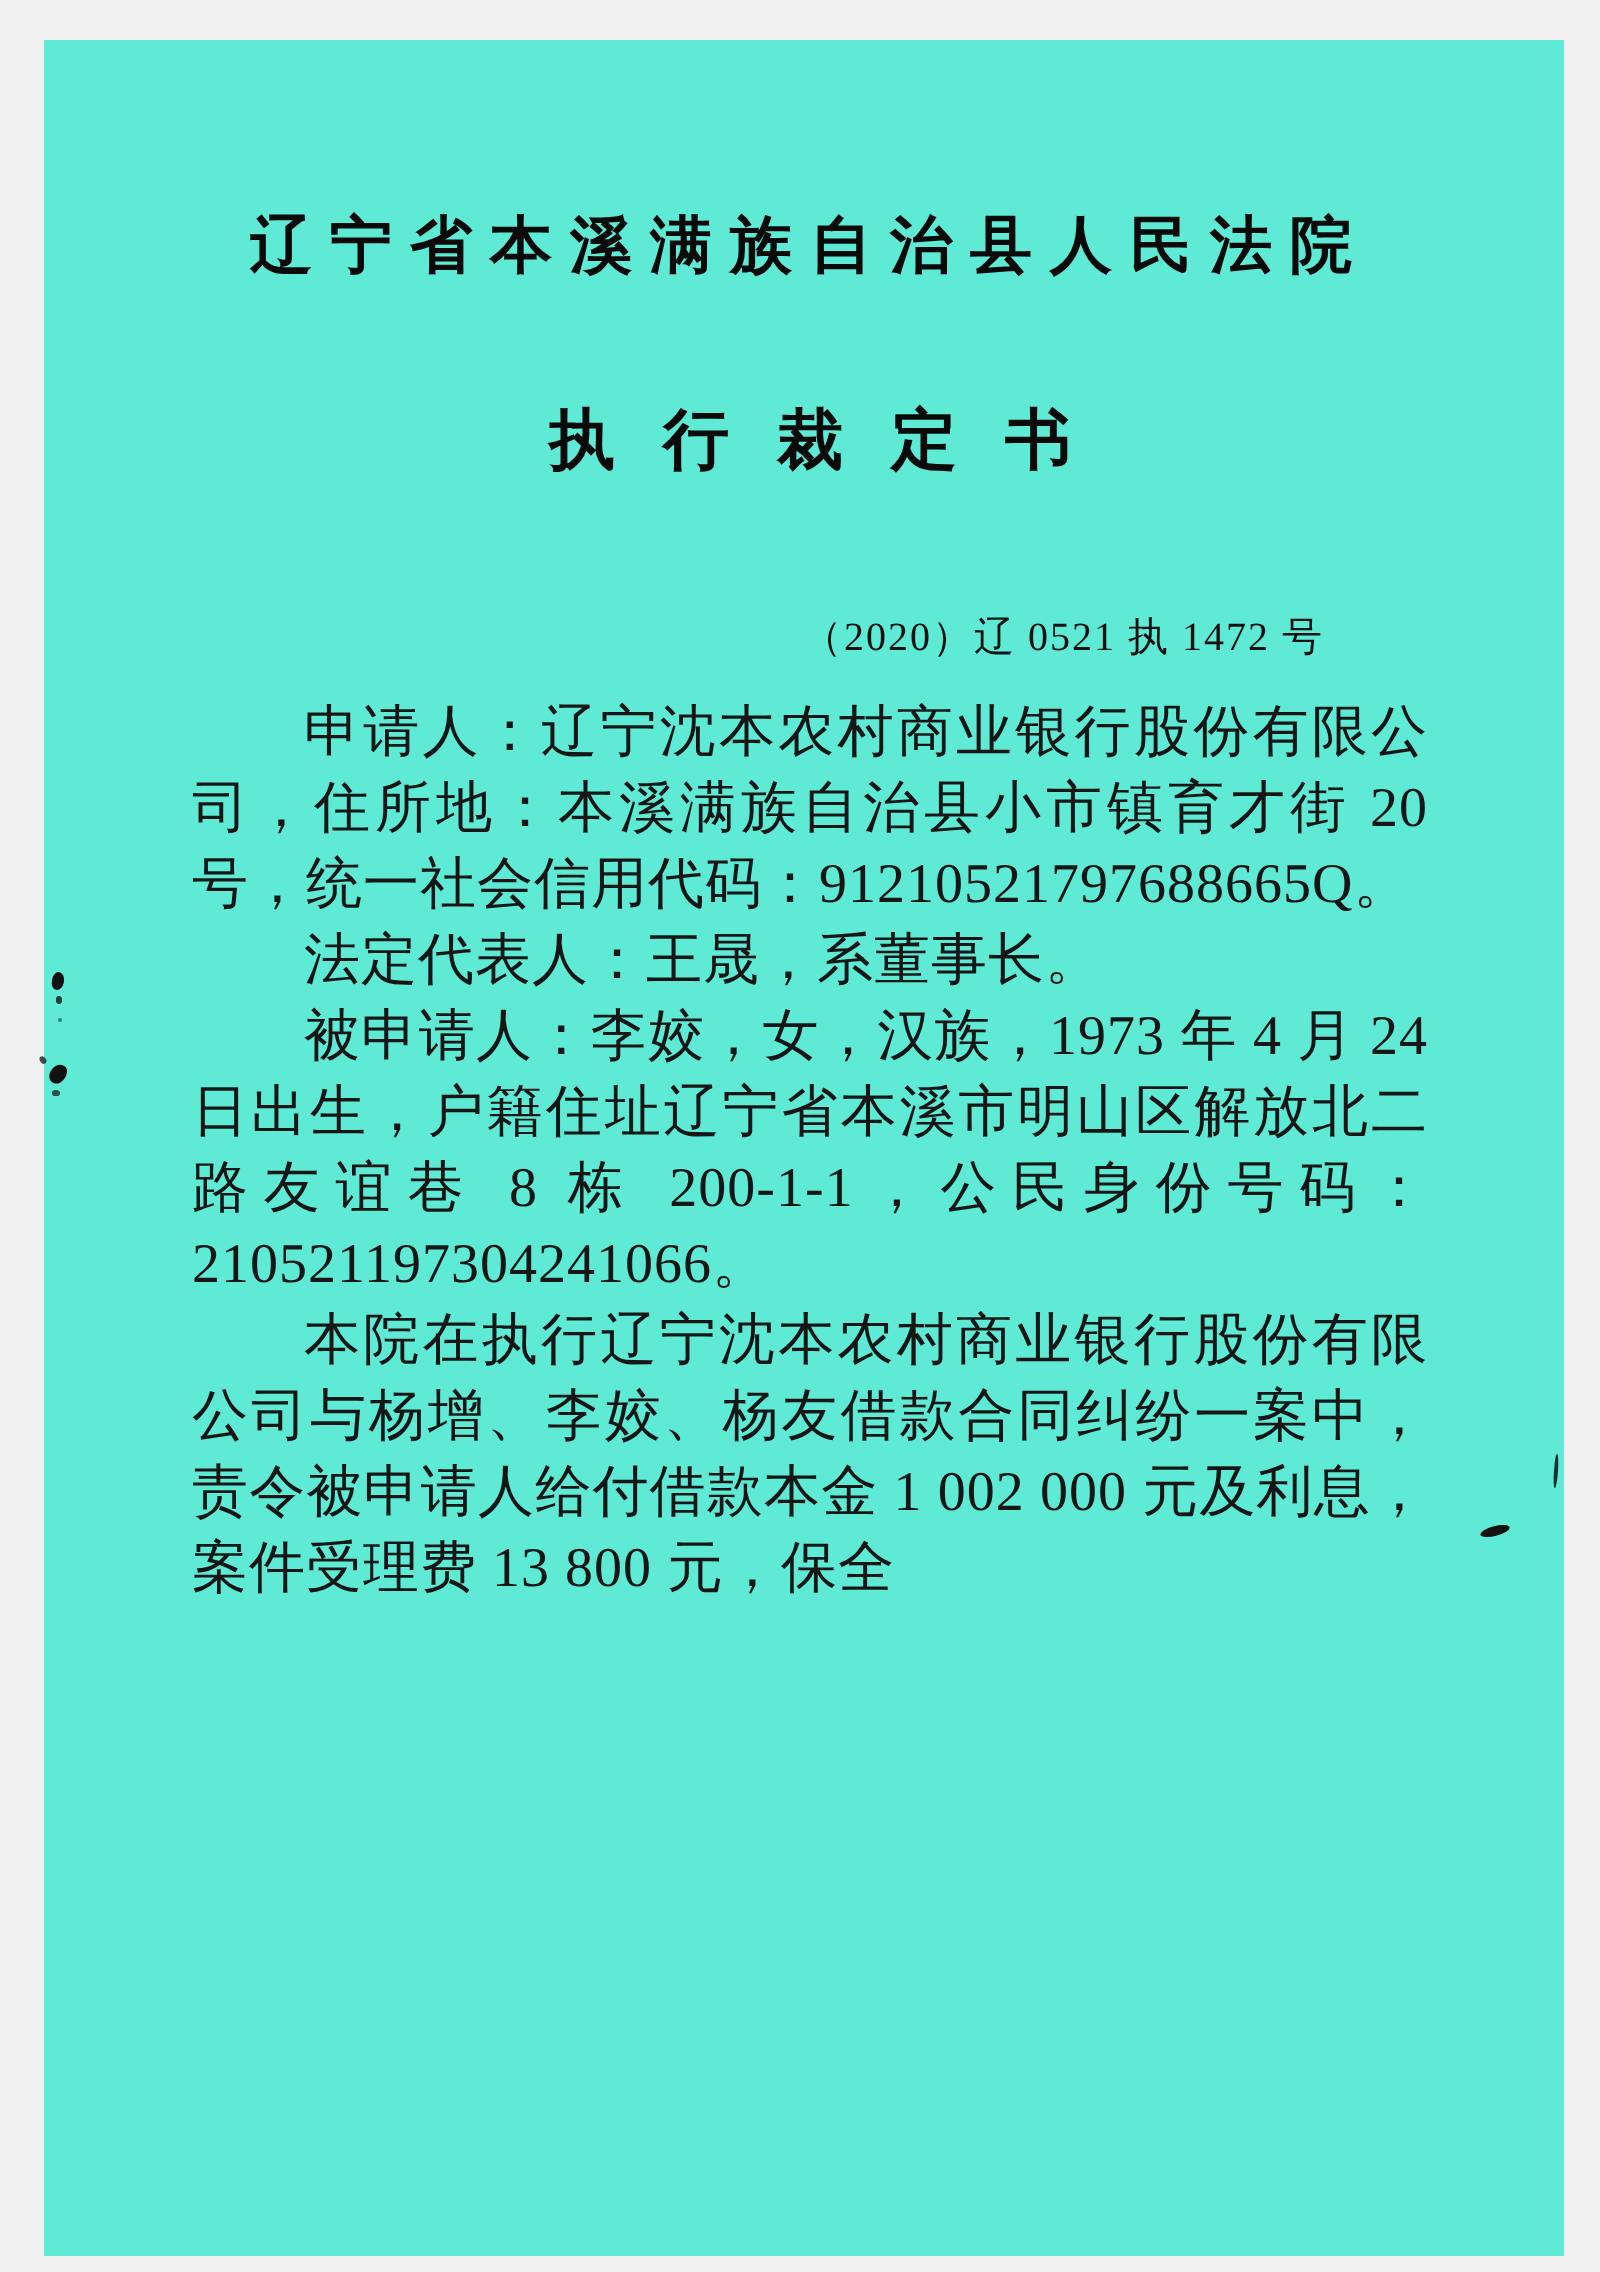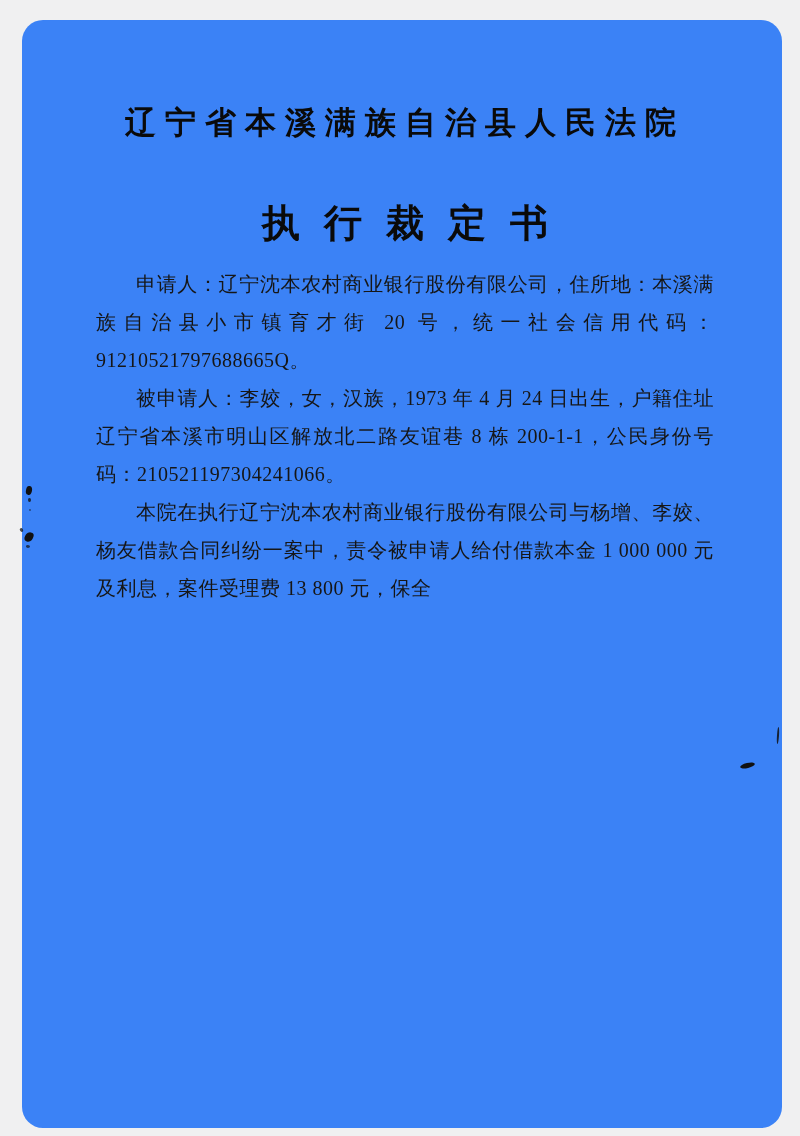--- a/index.html
+++ b/index.html
@@ -17,22 +17,22 @@
     width: 800px;
     height: 1136px;
     background: #f0f0f1;
   }
   .page {
     position: absolute;
     left: 22px;
     top: 20px;
     width: 760px;
     height: 1108px;
-    background: #3b82f6;
-    border-radius: 21px;
+    background: #5eead4;
+    border-radius: 0;
   }
   .content {
     position: relative;
     width: 100%;
     height: 100%;
     padding: 0 68px 0 74px;
     color: #161616;
   }
   .court-name {
     margin: 0;
@@ -40,38 +40,38 @@
     text-align: center;
     font-size: 31px;
     font-weight: 700;
     letter-spacing: 9px;
     color: #0a0a0a;
     white-space: nowrap;
   }
   .doc-title {
     margin: 54px 0 0 0;
     text-align: center;
-    font-size: 38px;
+    font-size: 33px;
     font-weight: 700;
     letter-spacing: 24px;
     text-indent: 24px; 
     color: #0a0a0a;
     white-space: nowrap;
   }
   .case-number {
     margin-top: 62px;
     text-align: right;
     padding-right: 52px;
     font-size: 20px;
     letter-spacing: 1px;
     color: #121212;
   }
   .doc-body {
     margin-top: 16px;
-    font-size: 20px;
+    font-size: 28px;
     line-height: 38px;
     text-align: justify;
     letter-spacing: 0.5px;
   }
   .doc-body p {
     margin: 0;
     text-indent: 2em;
   }
   
   .speck {
@@ -92,25 +92,27 @@
 <body>
 
 <div class="viewport">
   <div class="page">
     <div class="content">
 
       <h1 class="court-name">辽宁省本溪满族自治县人民法院</h1>
 
       <h2 class="doc-title">执行裁定书</h2>
 
+      <div class="case-number">（2020）辽 0521 执 1472 号</div>
 
       <div class="doc-body">
         <p>申请人：辽宁沈本农村商业银行股份有限公司，住所地：本溪满族自治县小市镇育才街 20 号，统一社会信用代码：91210521797688665Q。</p>
+        <p>法定代表人：王晟，系董事长。</p>
         <p>被申请人：李姣，女，汉族，1973 年 4 月 24 日出生，户籍住址辽宁省本溪市明山区解放北二路友谊巷 8 栋 200-1-1，公民身份号码：210521197304241066。</p>
-        <p>本院在执行辽宁沈本农村商业银行股份有限公司与杨增、李姣、杨友借款合同纠纷一案中，责令被申请人给付借款本金 1 000 000 元及利息，案件受理费 13 800 元，保全</p>
+        <p>本院在执行辽宁沈本农村商业银行股份有限公司与杨增、李姣、杨友借款合同纠纷一案中，责令被申请人给付借款本金 1 002 000 元及利息，案件受理费 13 800 元，保全</p>
       </div>
     </div>
   </div>
 
   <span class="speck speck-a"></span>
   <span class="speck speck-b"></span>
   <span class="speck speck-c"></span>
   <span class="speck speck-d"></span>
   <span class="speck speck-e"></span>
   <span class="speck speck-f"></span>

